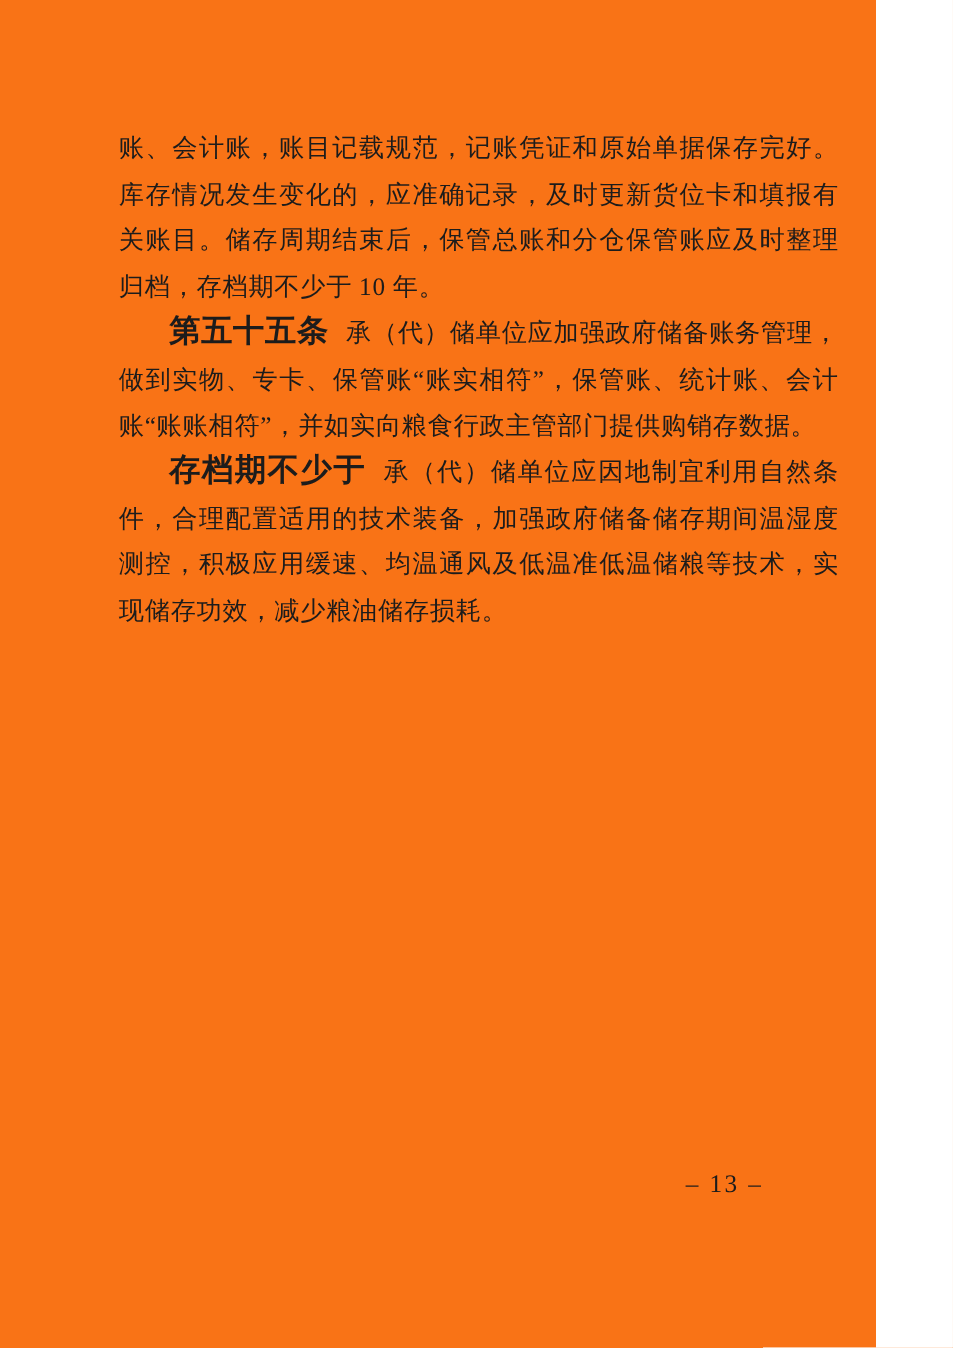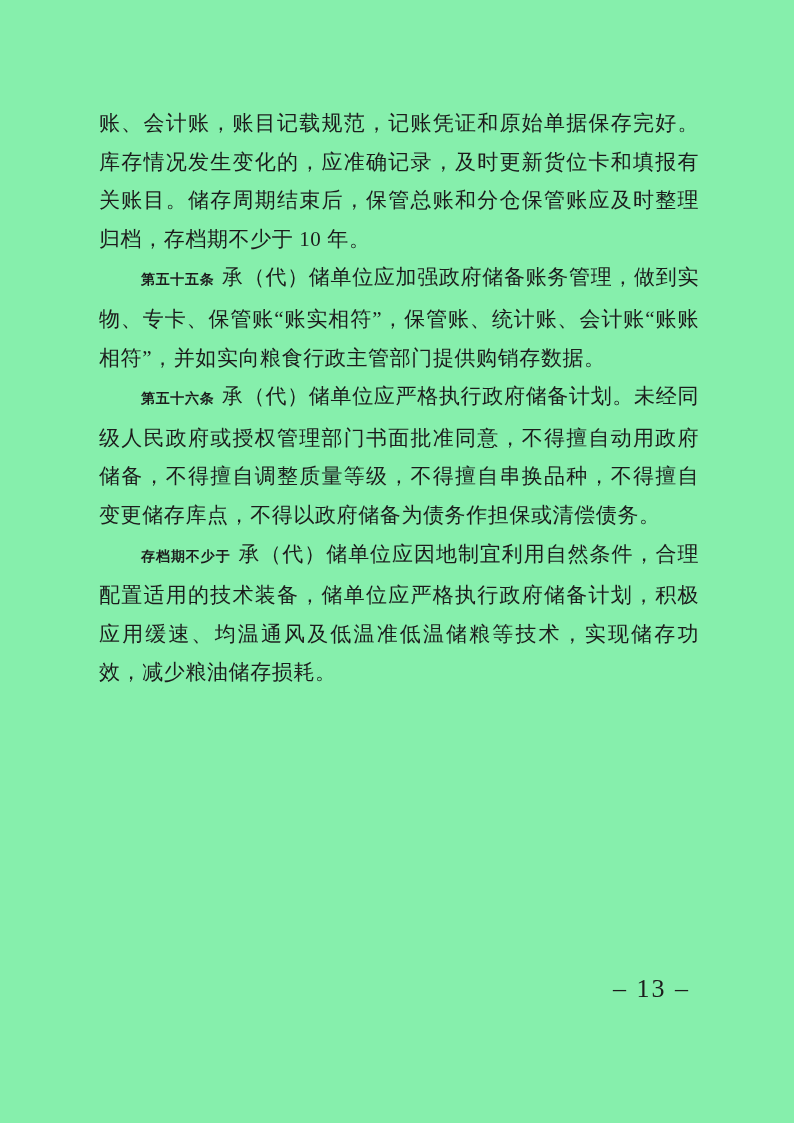--- a/index.html
+++ b/index.html
@@ -2,23 +2,23 @@
 <html><head>
 <meta charset="utf-8">
 <style>
   html, body {
     margin: 0;
     padding: 0;
     background: #ffffff;
   }
   .page {
     position: relative;
-    width: 794px;
+    width: 730px;
     height: 1123px;
-    background: #86efac;
+    background: #f97316;
     overflow: hidden;
     font-family: "Liberation Serif", "DejaVu Serif", serif;
   }
   .content {
     position: absolute;
     left: 99px;
     top: 104px;
     width: 600px;
     font-size: 21px;
     line-height: 38.6px;
@@ -31,44 +31,43 @@
     margin: 0;
     padding: 0;
   }
   .para.indent {
     text-indent: 2em;
   }
   .head {
     font-weight: bold;
     margin-right: 0.55em;
     font-family: Liberation Mono, monospace;
-    font-size: 14px;
+    font-size: 26px;
   }
   .page-num {
     position: absolute;
     top: 974px;
-    right: 104px;
-    font-size: 26px;
+    right: 94px;
+    font-size: 21px;
     letter-spacing: 2px;
     color: #1c1c1c;
     font-family: "Liberation Serif", "DejaVu Serif", serif;
   }
 </style>
 </head>
 <body>
 
 <div class="page">
   <div class="content">
 
     <p class="para"><span>账、会计账，账目记载规范，记账凭证和原始单据保存完好。库存情况发生变化的，应准确记录，及时更新货位卡和填报有关账目。储存周期结束后，保管总账和分仓保管账应及时整理归档，存档期不少于 10 年。</span></p>
 
 
     <p class="para indent"><b class="head">第五十五条</b><span>承（代）储单位应加强政府储备账务管理，做到实物、专卡、保管账“账实相符”，保管账、统计账、会计账“账账相符”，并如实向粮食行政主管部门提供购销存数据。</span></p>
 
-    <p class="para indent"><b class="head">第五十六条</b><span>承（代）储单位应严格执行政府储备计划。未经同级人民政府或授权管理部门书面批准同意，不得擅自动用政府储备，不得擅自调整质量等级，不得擅自串换品种，不得擅自变更储存库点，不得以政府储备为债务作担保或清偿债务。</span></p>
 
 
-    <p class="para indent"><b class="head">存档期不少于</b><span>承（代）储单位应因地制宜利用自然条件，合理配置适用的技术装备，储单位应严格执行政府储备计划，积极应用缓速、均温通风及低温准低温储粮等技术，实现储存功效，减少粮油储存损耗。</span></p>
+    <p class="para indent"><b class="head">存档期不少于</b><span>承（代）储单位应因地制宜利用自然条件，合理配置适用的技术装备，加强政府储备储存期间温湿度测控，积极应用缓速、均温通风及低温准低温储粮等技术，实现储存功效，减少粮油储存损耗。</span></p>
 
   </div>
 
   <div class="page-num">– 13 –</div>
 </div>
 
 </body></html>

